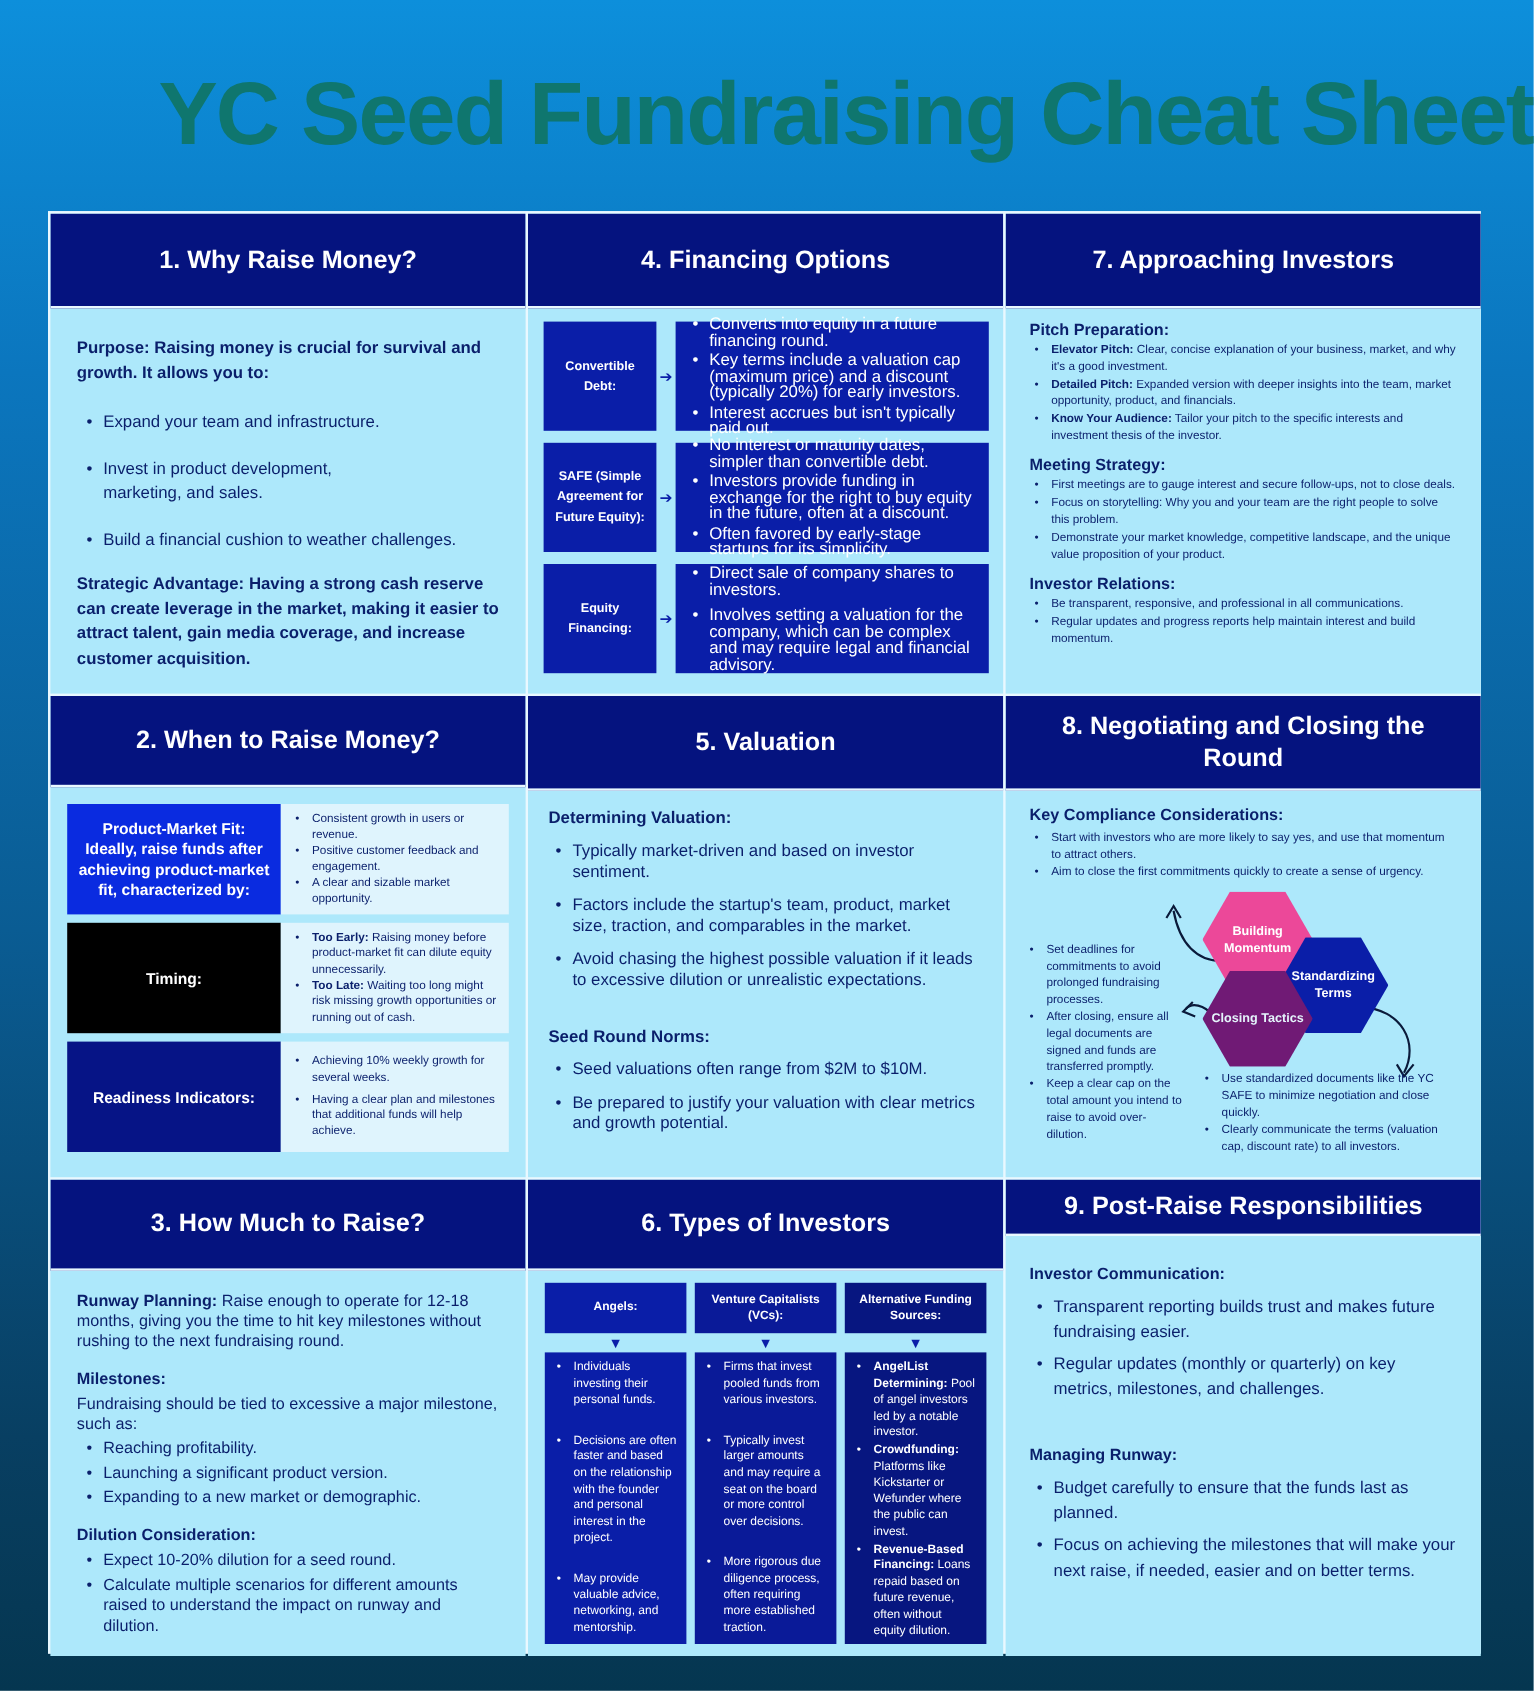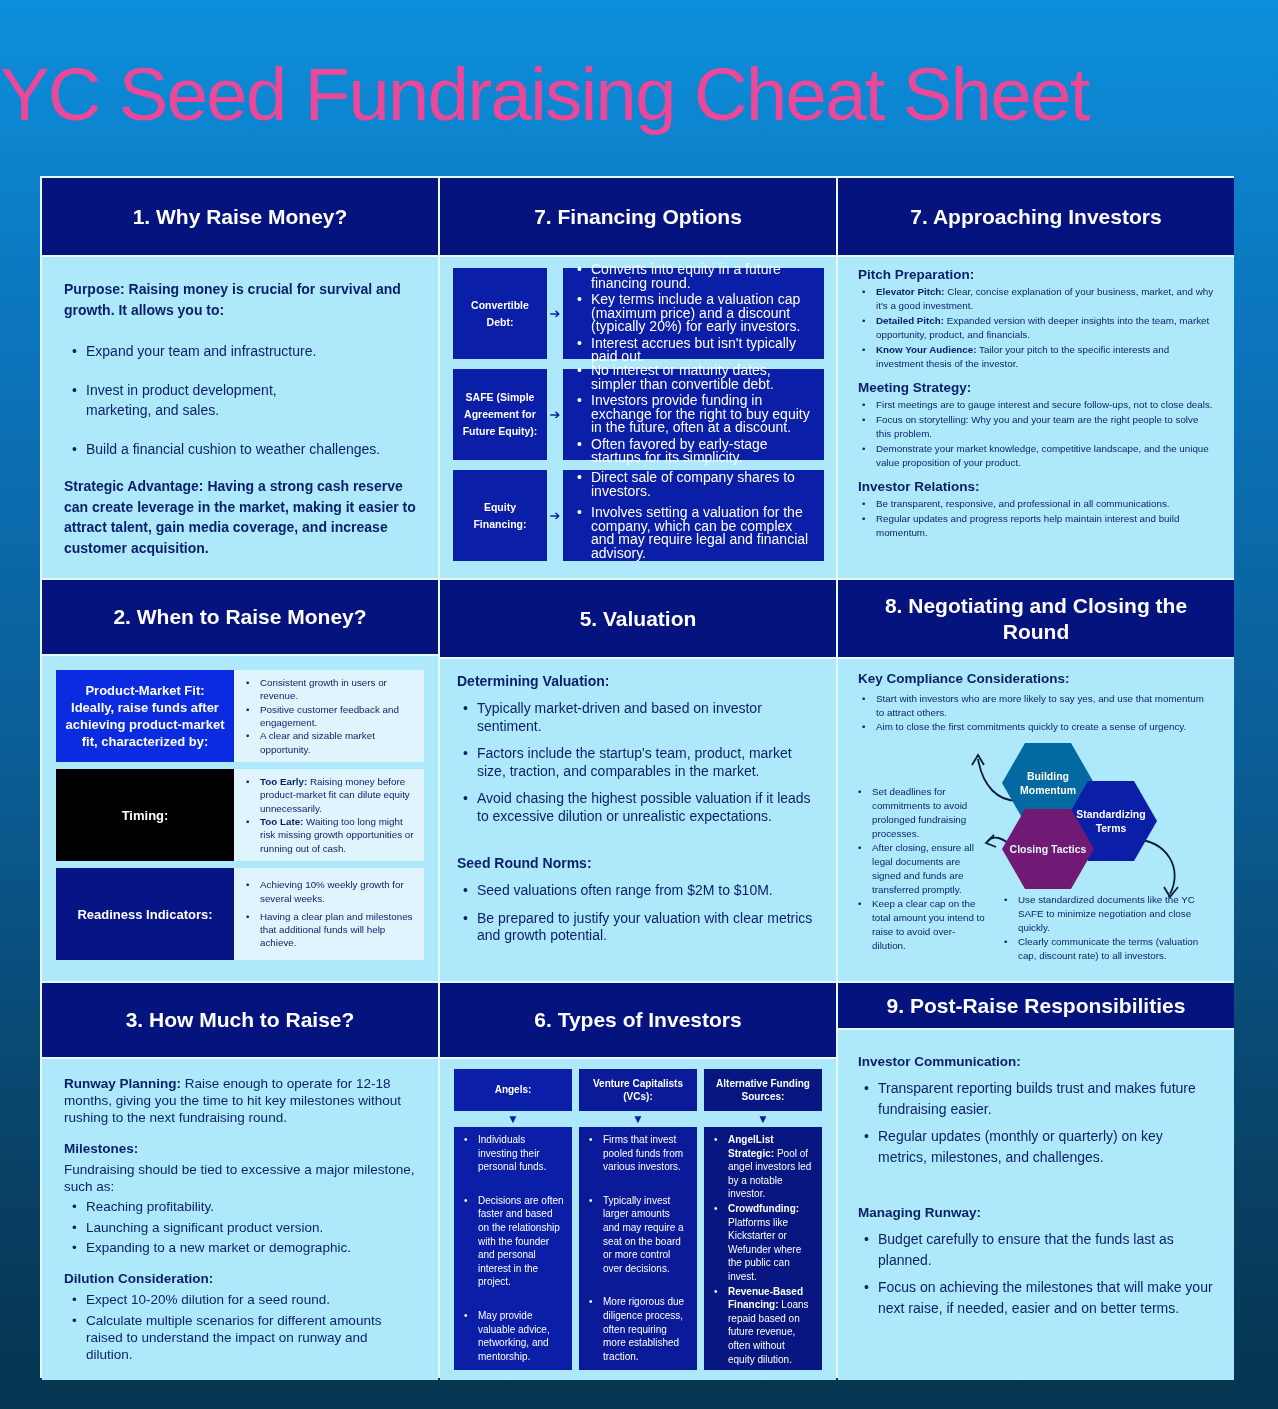--- a/index.html
+++ b/index.html
@@ -5,21 +5,21 @@
   * { box-sizing: border-box; margin: 0; padding: 0; }
   html, body { width: 1278px; height: 1409px; }
   body {
     font-family: "Liberation Sans", sans-serif;
     background: linear-gradient(180deg, #0d8fdb 0%, #0b76be 22%, #0a5c93 55%, #083f62 85%, #053650 100%);
     position: relative;
     overflow: hidden;
   }
   .title {
     position: absolute; left: 0; top: 52px; width: 1278px;
-    text-align: left; color: #ec4899; font-weight: normal;
+    text-align: right; color: #0f766e; font-weight: bold;
     font-size: 74px; letter-spacing: -1.5px;
     font-family: "Liberation Sans", sans-serif;
   }
   .grid {
     position: absolute; left: 40px; top: 176px; width: 1194px; height: 1202px;
     background: #e9f8ff; border: 2px solid #e9f8ff;
     display: grid;
     grid-template-columns: 396px 396px 396px;
     grid-template-rows: 400px 401px 397px;
     column-gap: 2px; row-gap: 2px;
@@ -115,21 +115,21 @@
       <ul class="b">
         <li>Expand your team and infrastructure.</li>
         <li style="padding-right:80px;">Invest in product development, marketing, and sales.</li>
         <li>Build a financial cushion to weather challenges.</li>
       </ul>
       <p class="adv">Strategic Advantage: Having a strong cash reserve can create leverage in the market, making it easier to attract talent, gain media coverage, and increase customer acquisition.</p>
     </div>
   </section>
 
   <section class="cell s4">
-    <div class="cell-head">7. Financing Options</div>
+    <div class="cell-head">4. Financing Options</div>
     <div class="cell-body" style="padding:11px 12px 0 13px;">
       <div class="fin-row" style="height:91px;">
         <div class="fin-label">Convertible Debt:</div>
         <div class="fin-arrow">➔</div>
         <div class="fin-desc">
           <ul class="b">
             <li>Converts into equity in a future financing round.</li>
             <li>Key terms include a valuation cap (maximum price) and a discount (typically 20%) for early investors.</li>
             <li>Interest accrues but isn't typically paid out.</li>
           </ul>
@@ -247,21 +247,21 @@
         <li>Keep a clear cap on the total amount you intend to raise to avoid over-dilution.</li>
       </ul>
       <svg style="position:absolute;left:0;top:0;width:396px;height:320px;">
         <path d="M180 142 C160 142,145 128,140 100" fill="none" stroke="#0a1a3a" stroke-width="1.8"></path>
         <path d="M134 106 L140 96 L146 106" fill="none" stroke="#0a1a3a" stroke-width="1.8"></path>
         <path d="M174 188 C165 178,155 176,150 182" fill="none" stroke="#0a1a3a" stroke-width="1.8"></path>
         <path d="M156 176 L148 184 L158 188" fill="none" stroke="#0a1a3a" stroke-width="1.8"></path>
         <path d="M296 180 C330 182,345 210,332 235" fill="none" stroke="#0a1a3a" stroke-width="1.8"></path>
         <path d="M326 228 L332 238 L340 228" fill="none" stroke="#0a1a3a" stroke-width="1.8"></path>
       </svg>
-      <div class="hex" style="left:164px;top:84px;background:#0369a1;">Building Momentum</div>
+      <div class="hex" style="left:164px;top:84px;background:#ec4899;">Building Momentum</div>
       <div class="hex" style="left:227px;top:122px;background:#0a1ea8;">Standardizing Terms</div>
       <div class="hex" style="left:164px;top:150px;background:#701a75;color:#e4f4fb;">Closing Tactics</div>
       <ul class="b right-list">
         <li>Use standardized documents like the YC SAFE to minimize negotiation and close quickly.</li>
         <li>Clearly communicate the terms (valuation cap, discount rate) to all investors.</li>
       </ul>
     </div>
   </section>
 
   <section class="cell s3">
@@ -307,21 +307,21 @@
               <li>Typically invest larger amounts and may require a seat on the board or more control over decisions.</li>
               <li>More rigorous due diligence process, often requiring more established traction.</li>
             </ul>
           </div>
         </div>
         <div class="inv-col">
           <div class="inv-head" style="background:#071680;">Alternative Funding Sources:</div>
           <div class="inv-arrow">▼</div>
           <div class="inv-body alt" style="background:#071680;">
             <ul class="b">
-              <li><span class="strong">AngelList Strategic:</span><span> Pool of angel investors led by a notable investor.</span></li>
+              <li><span class="strong">AngelList Determining:</span><span> Pool of angel investors led by a notable investor.</span></li>
               <li><span class="strong">Crowdfunding:</span><span> Platforms like Kickstarter or Wefunder where the public can invest.</span></li>
               <li><span class="strong">Revenue-Based Financing:</span><span> Loans repaid based on future revenue, often without equity dilution.</span></li>
             </ul>
           </div>
         </div>
       </div>
     </div>
   </section>
 
   <section class="cell s9">

